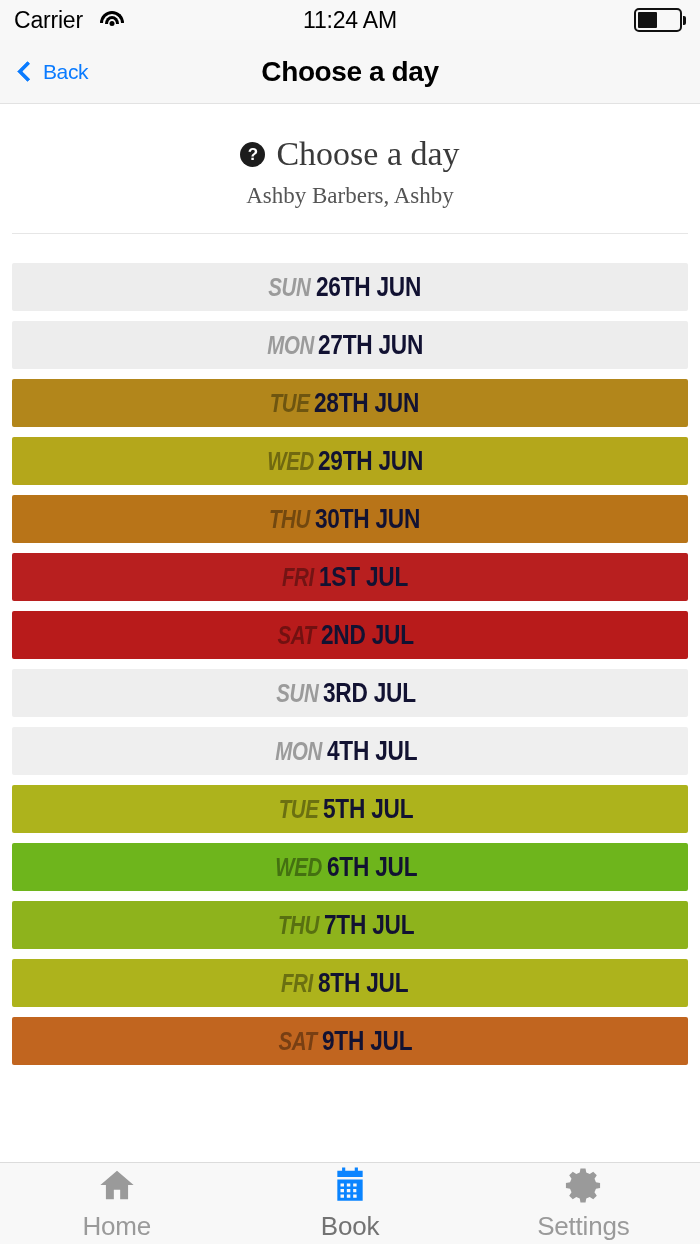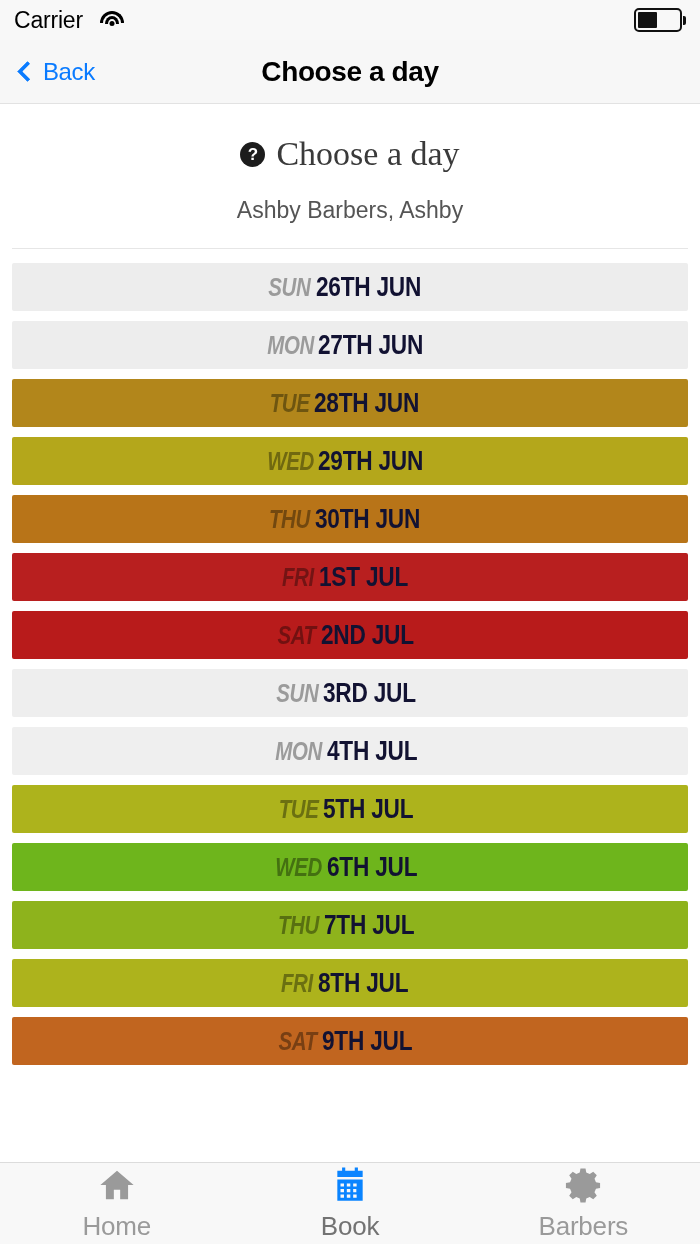--- a/index.html
+++ b/index.html
@@ -47,41 +47,41 @@
     display:flex; align-items:center;
   }
   .nav-back {
     position:absolute; left:20px; display:flex; align-items:center; gap:6px;
     color:#0a7bff; cursor:pointer;
   }
   .chev {
     width:15px; height:15px; border-left:4px solid #0a7bff; border-bottom:4px solid #0a7bff;
     transform:rotate(45deg); margin-right:2px; border-radius:1px;
   }
-  .nav-back-label { font-size:24px; color:#0a7bff; letter-spacing:-0.4px; }
+  .nav-back-label { font-size:21px; color:#0a7bff; letter-spacing:-0.4px; }
   .nav-title {
     position:absolute; left:0; width:700px; text-align:center;
     font-size:28px; font-weight:bold; color:#000; letter-spacing:-0.4px;
   }
 
   
   .page-head { position:absolute; top:105px; left:0; width:700px; text-align:center; }
   .page-title {
     margin-top:30px; font-family:"Liberation Serif", serif;
     font-size:34px; color:#3a3a3a; font-weight:normal;
     display:flex; align-items:center; justify-content:center; gap:11px;
   }
   .help-icon {
     width:25px; height:25px; border-radius:50%; background:#1c1c1c;
     color:#fff; font-family:"Liberation Sans", sans-serif;
     font-size:17px; font-weight:bold; line-height:25px; text-align:center;
     display:inline-block; flex:none;
   }
   .page-sub {
-    margin-top:24px; font-family:Liberation Sans, sans-serif;
+    margin-top:10px; font-family:Liberation Serif, serif;
     font-size:23px; color:#555;
   }
   .head-rule { margin:24px 12px 0 12px; border-top:1px solid #e6e6e6; }
 
   
   .day-list {
     position:absolute; top:263px; left:0; width:700px;
     height:915px; overflow:hidden;
     padding:0 12px;
   }
@@ -124,20 +124,21 @@
 
   <div class="status-bar">
     <div class="status-left">
       <span class="carrier">Carrier</span>
       <span class="wifi">
         <i class="a"></i>
           <i class="b"></i>
           <i class="c"></i>
       </span>
     </div>
+    <div class="status-time">11:24 AM</div>
     <div class="battery">
       <span class="battery-body">
           <span class="battery-fill"></span>
         </span>
       <span class="battery-cap"></span>
     </div>
   </div>
 
   <div class="nav-bar">
     <div class="nav-back">
@@ -232,17 +233,17 @@
         </span>
         <span class="tab-label">Book</span>
       </div>
       <div class="tab">
         <span>
           <svg xmlns="http://www.w3.org/2000/svg" viewBox="0 0 24 24" class="tab-icon" fill="#9a9a9a">
             <path d="M12 8.2a3.8 3.8 0 100 7.6 3.8 3.8 0 000-7.6zm0 2.2a1.6 1.6 0 110 3.2 1.6 1.6 0 010-3.2z"></path>
             <path d="M10.4 1.5h3.2l.45 2.6 2.2.92 2.2-1.45 2.26 2.26-1.45 2.2.92 2.2 2.6.45v3.2l-2.6.45-.92 2.2 1.45 2.2-2.26 2.26-2.2-1.45-2.2.92-.45 2.6h-3.2l-.45-2.6-2.2-.92-2.2 1.45-2.26-2.26 1.45-2.2-.92-2.2-2.6-.45v-3.2l2.6-.45.92-2.2-1.45-2.2 2.26-2.26 2.2 1.45 2.2-.92.45-2.6z"></path>
           </svg>
         </span>
-        <span class="tab-label">Barbers</span>
+        <span class="tab-label">Settings</span>
       </div>
     </div>
 
 </div>
 
 </body></html>

